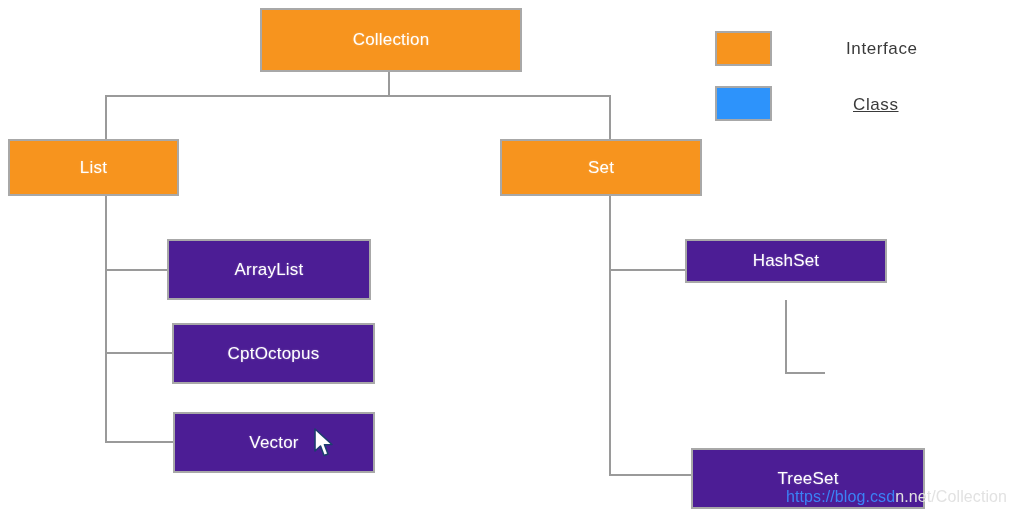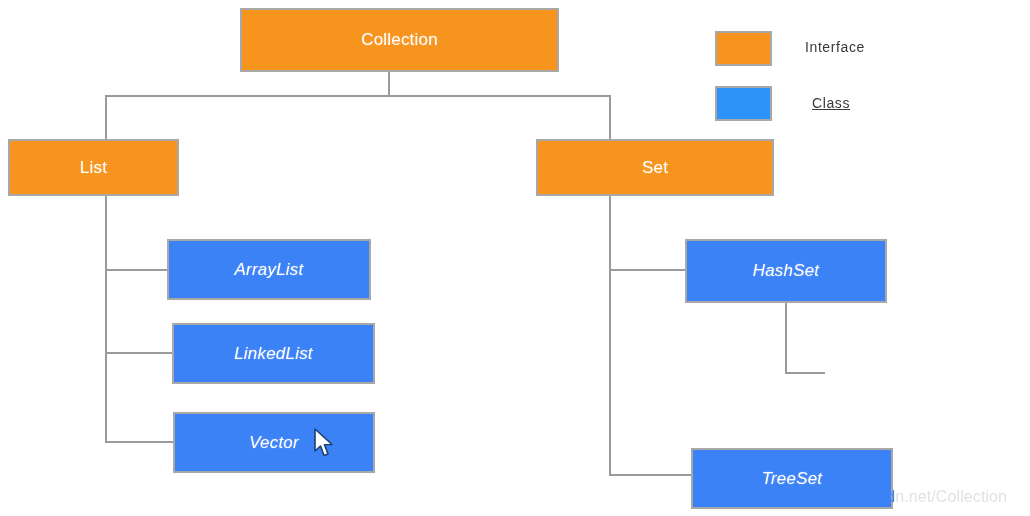--- a/index.html
+++ b/index.html
@@ -33,37 +33,38 @@
     display: flex;
     align-items: center;
     justify-content: center;
     color: #ffffff;
     font-size: 17px;
     letter-spacing: 0.2px;
     text-shadow: 0 0 2px rgba(255,255,255,0.35);
     user-select: none;
   }
   .node.iface { background: #f7941e; }
-  .node.klass { background: #3b82f6; font-style: italic; }
+  .node.klass { background: #4c1d95; }
 
   
   .legend-swatch {
     position: absolute;
     box-sizing: border-box;
     border: 2px solid #a8a8a8;
   }
   .legend-swatch.iface { background: #f7941e; }
   .legend-swatch.klass { background: #2d93fb; }
   .legend-label {
     position: absolute;
     color: #3a3a3a;
-    font-size: 14px;
+    font-size: 17px;
     letter-spacing: 0.6px;
     white-space: nowrap;
     user-select: none;
+    margin-left: 41px;
   }
 
   
   .watermark {
     position: absolute;
     left: 786px;
     top: 488px;
     font-size: 16px;
     color: #e2e2e2;
     white-space: nowrap;
@@ -100,50 +101,50 @@
   <div class="line h" style="left:105px; top:352px; width:69px;"></div>
   <div class="line h" style="left:105px; top:441px; width:70px;"></div>
 
   <div class="line v" style="left:609px; top:195px; height:281px;"></div>
   <div class="line h" style="left:609px; top:269px; width:78px;"></div>
   <div class="line h" style="left:609px; top:474px; width:84px;"></div>
 
   <div class="line v" style="left:785px; top:300px; height:73px;"></div>
   <div class="line h" style="left:785px; top:372px; width:40px;"></div>
 
-  <div class="node iface" style="left:240px; top:8px; width:319px; height:64px;">
+  <div class="node iface" style="left:260px; top:8px; width:262px; height:64px;">
     <span>Collection</span>
   </div>
 
   <div class="node iface" style="left:8px; top:139px; width:171px; height:57px;">
     <span>List</span>
   </div>
 
-  <div class="node iface" style="left:536px; top:139px; width:238px; height:57px;">
+  <div class="node iface" style="left:500px; top:139px; width:202px; height:57px;">
     <span>Set</span>
   </div>
 
   <div class="node klass" style="left:167px; top:239px; width:204px; height:61px;">
     <span>ArrayList</span>
   </div>
 
   <div class="node klass" style="left:172px; top:323px; width:203px; height:61px;">
-    <span>LinkedList</span>
+    <span>CptOctopus</span>
   </div>
 
   <div class="node klass" style="left:173px; top:412px; width:202px; height:61px;justify-content:center;">
     <span>Vector</span>
   </div>
 
-  <div class="node klass" style="left:685px; top:239px; width:202px; height:64px;">
+  <div class="node klass" style="left:685px; top:239px; width:202px; height:44px;">
     <span>HashSet</span>
   </div>
 
 
-  <div class="node klass" style="left:691px; top:448px; width:202px; height:61px;">
+  <div class="node klass" style="left:691px; top:448px; width:234px; height:61px;">
     <span>TreeSet</span>
   </div>
 
   <div class="legend-swatch iface" style="left:715px; top:31px; width:57px; height:35px;"></div>
   <div class="legend-label" style="left:805px; top:39px;">Interface</div>
 
   <div class="legend-swatch klass" style="left:715px; top:86px; width:57px; height:35px;"></div>
   <div class="legend-label" style="left:812px; top:95px;text-decoration:underline;">Class</div>
 
   <div class="watermark">

